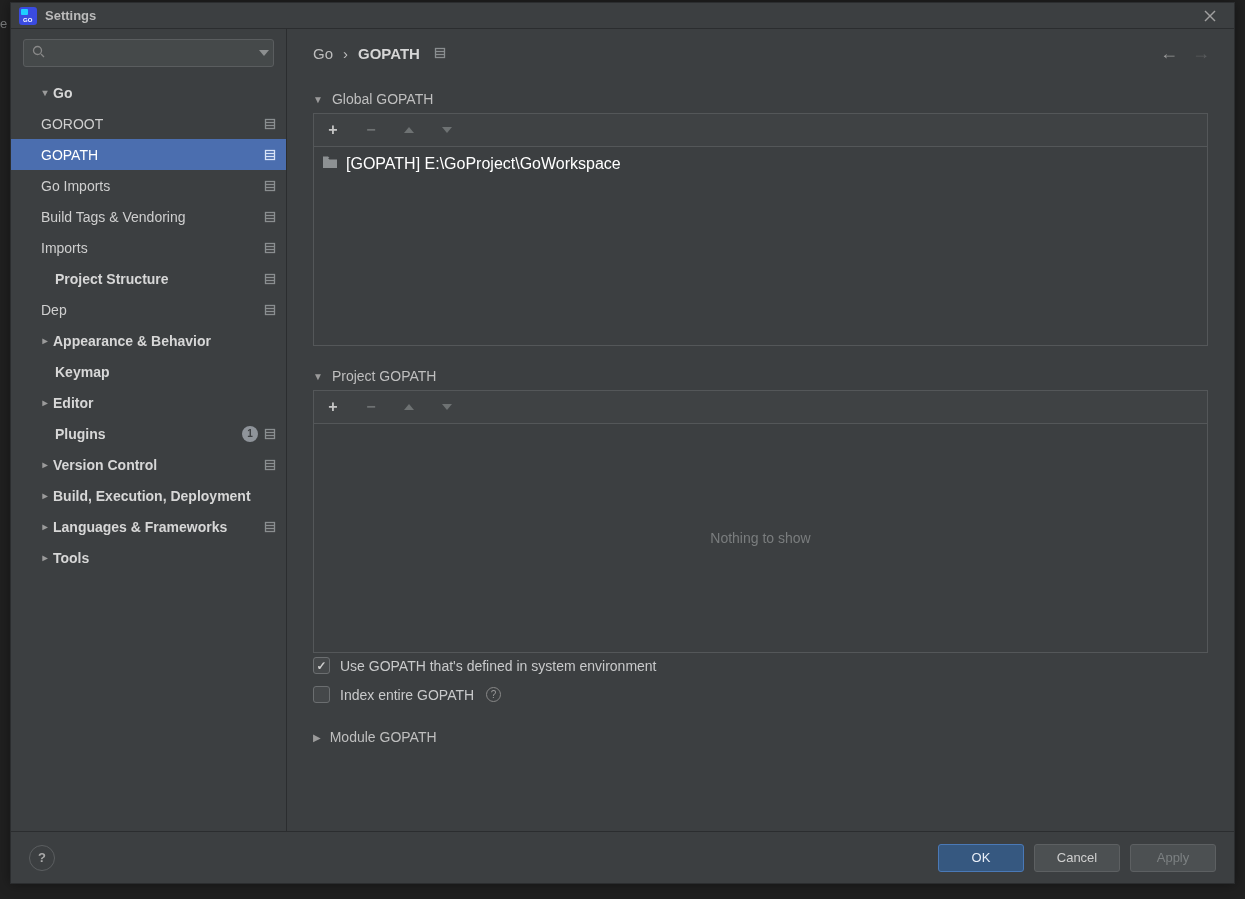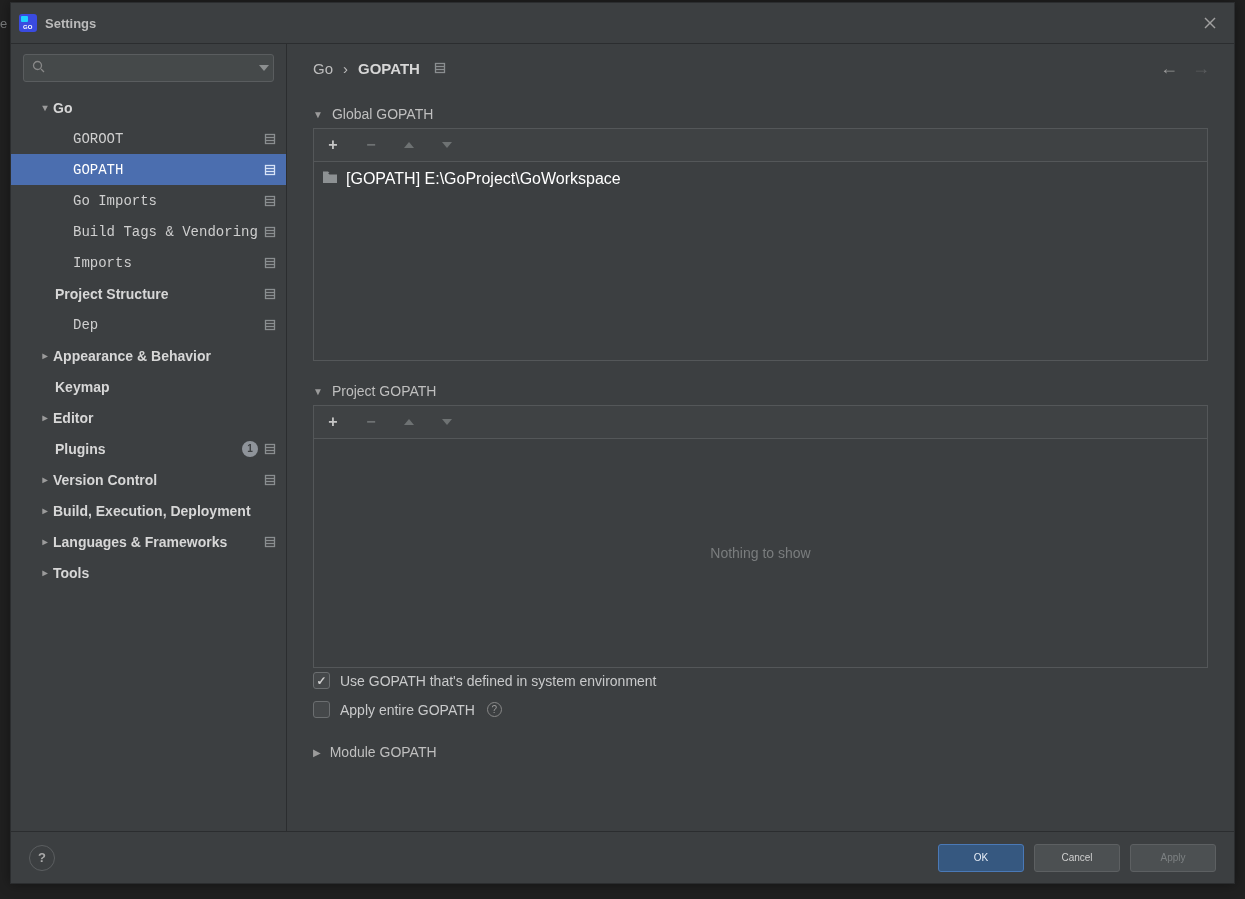--- a/index.html
+++ b/index.html
@@ -25,21 +25,21 @@
       width:1225px; height:882px;
       background:#3c3f41;
       border:1px solid #2b2d2f;
       box-shadow:0 0 12px rgba(0,0,0,.4);
       display:flex;
       flex-direction:column;
     }
 
     
     .titlebar{
-      height:41px;
+      height:26px;
       display:flex;
       align-items:center;
       padding:0 10px 0 8px;
       border-bottom:1px solid #2b2d2f;
     }
     .titlebar .app-icon{
       width:18px;height:18px;
       margin-right:8px;
       display:flex;align-items:center;justify-content:center;
     }
@@ -95,21 +95,21 @@
       white-space:nowrap;
     }
     .tree-row.child{font-weight:400;color:#cfcfcf;}
     .tree-row .arrow{
       width:16px;text-align:center;color:#9b9b9b;font-size:10px;
       display:inline-block;
     }
     .tree-row .label{flex:1;}
     .tree-row.level0{padding-left:26px;}
     .tree-row.level1{padding-left:44px;}
-    .tree-row.level2{padding-left:62px;font-family:Liberation Mono, monospace;}
+    .tree-row.level2{padding-left:30px;}
     .tree-row.selected{
       background:#4b6eaf;color:#fff;
     }
     .tree-row .right-icons{display:flex;gap:6px;align-items:center;}
     .badge-circle{
       width:16px;height:16px;border-radius:8px;background:#8f949a;color:#3c3f41;
       font-size:10px;font-weight:700;display:flex;align-items:center;justify-content:center;
     }
     .cfg-ic{width:12px;height:12px;}
     svg.cfg-ic rect{fill:none;stroke:#8a8e90;stroke-width:1.3;}
@@ -186,21 +186,21 @@
       padding:0 18px;
     }
     .footer .help-btn{
       width:26px;height:26px;border:1px solid #5b5e60;border-radius:13px;
       display:flex;align-items:center;justify-content:center;color:#aaa;font-weight:700;
       cursor:pointer;
     }
     .footer .spacer{flex:1;}
     .btn{
       height:28px;min-width:86px;padding:0 18px;border:1px solid #5d6062;background:#4c5052;color:#cfcfcf;
-      border-radius:3px;font-size:10px;display:flex;align-items:center;justify-content:center;cursor:pointer;
+      border-radius:3px;font-size:13px;display:flex;align-items:center;justify-content:center;cursor:pointer;
       margin-left:10px;
     }
     .btn.primary{background:#365880;border-color:#4a79b7;color:#e8eef7;}
     .btn.disabled{color:#7c8082;cursor:default;}
 
     .cfg-inline{width:12px;height:12px;margin-left:4px;}
 
     .bg-remnant{
       position:absolute;left:0;top:16px;color:#7a7c7d;font-size:13px;
     }
@@ -442,21 +442,21 @@
               <span class="empty-text">Nothing to show</span>
             </div>
           </div>
 
           <div class="check-row">
             <span class="chk checked"></span>
             <span>Use GOPATH that's defined in system environment</span>
           </div>
           <div class="check-row" style="margin-top:12px;">
             <span class="chk"></span>
-            <span>Apply entire GOPATH</span>
+            <span>Index entire GOPATH</span>
             <span class="help-ic">?</span>
           </div>
 
           <div class="section-header" style="margin-top:26px;">
             <span class="tri">▶</span>
             <span>Module GOPATH</span>
           </div>
         </div>
       </div>
     </div>

